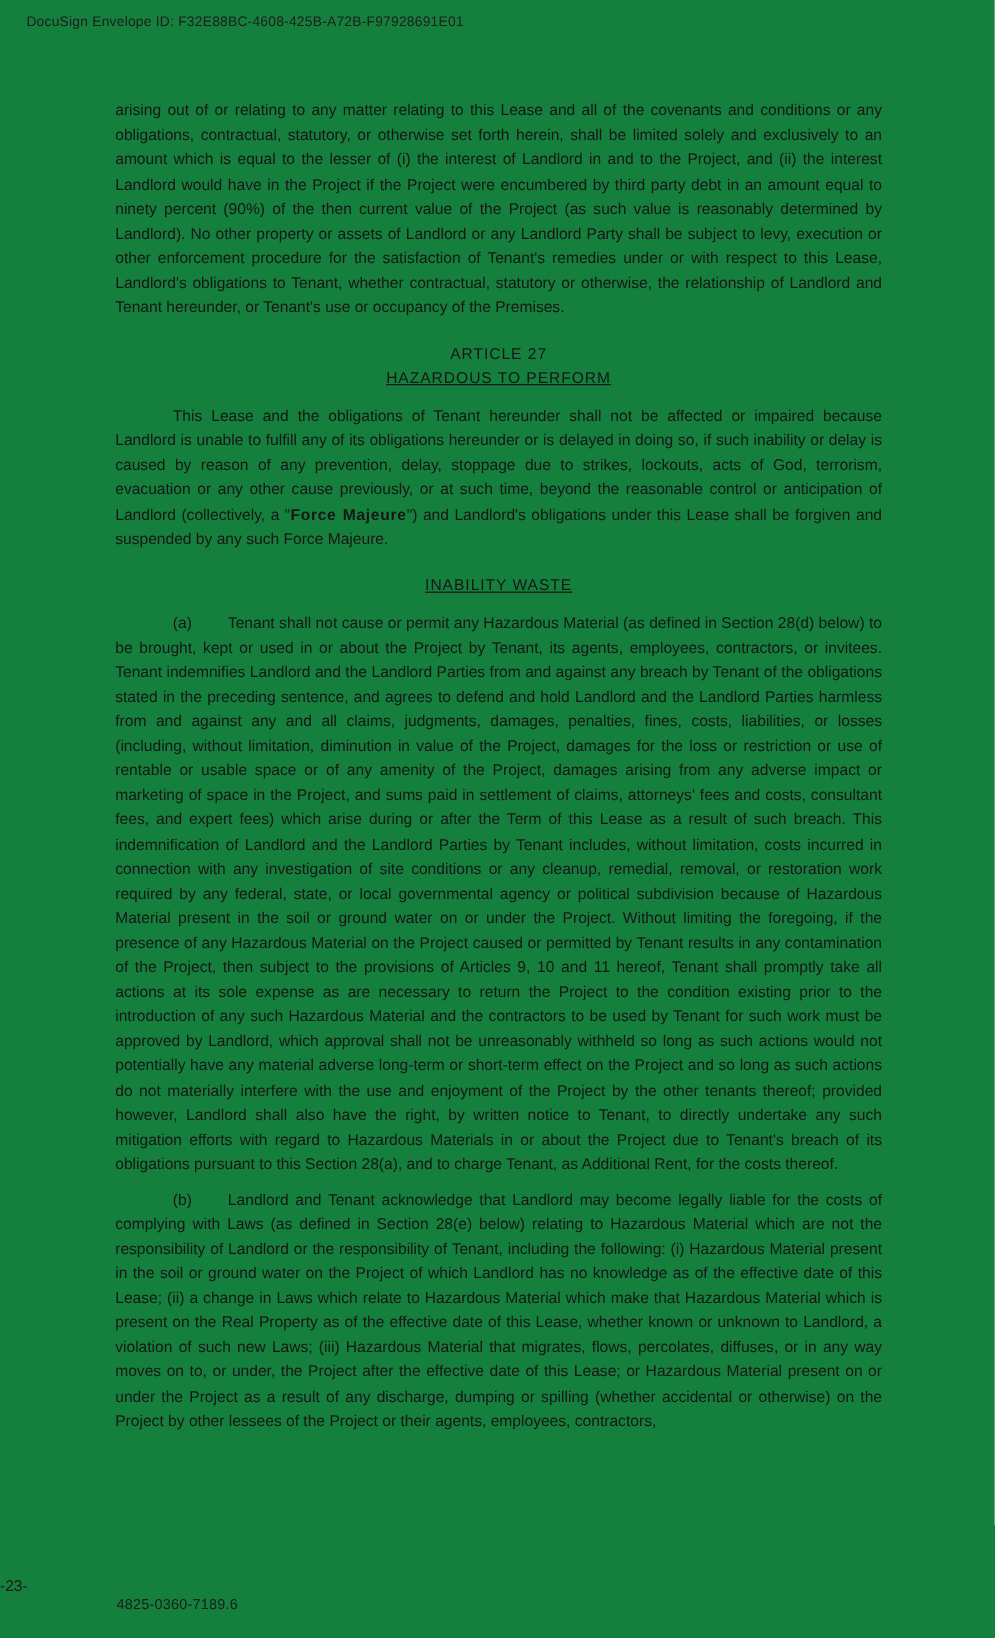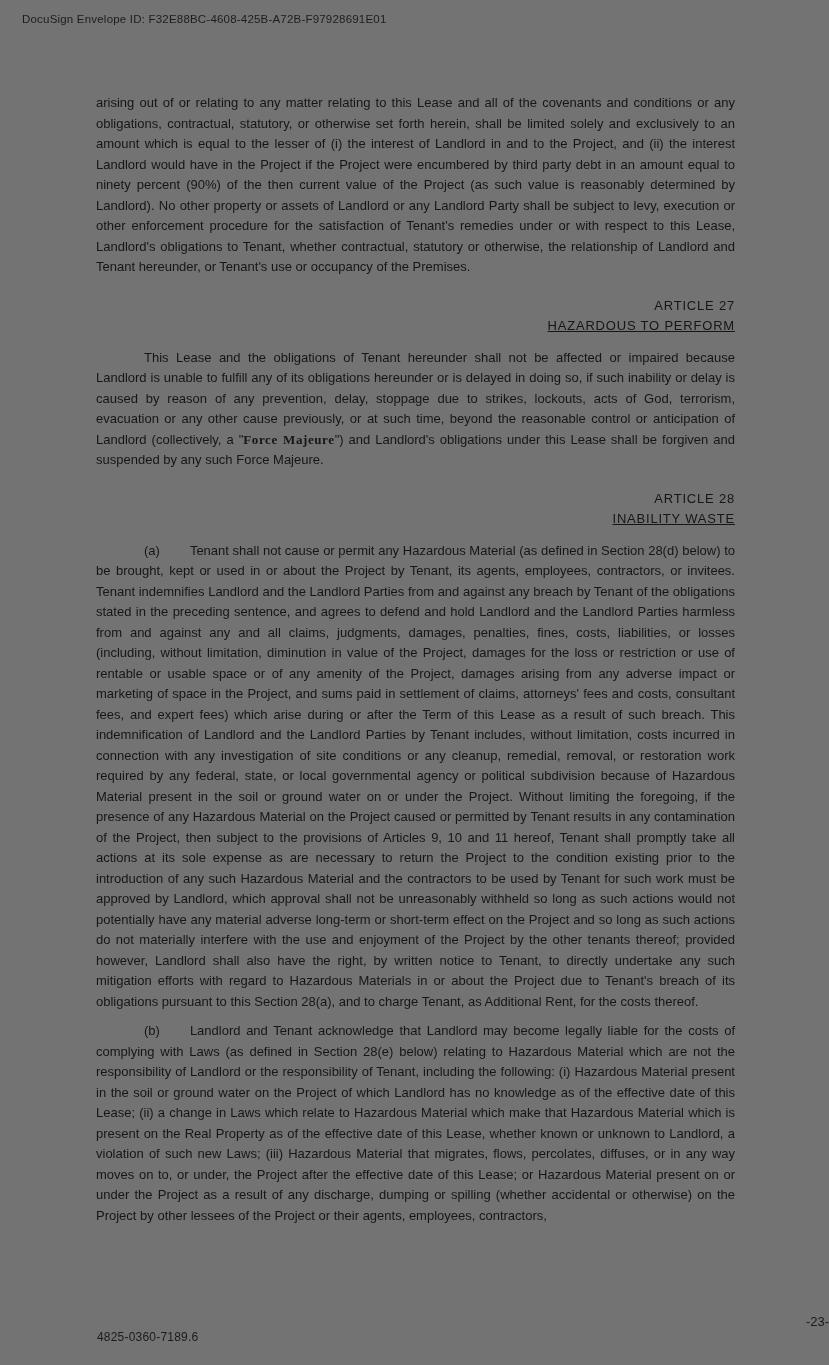--- a/index.html
+++ b/index.html
@@ -1,63 +1,63 @@
 <!DOCTYPE html>
 <html><head>
 <meta charset="utf-8">
 <style>
   * { margin: 0; padding: 0; box-sizing: border-box; }
   html, body { background: #ffffff; }
   .page {
     position: relative;
     width: 829px;
     height: 1365px;
-    background: #737373;
+    background: #15803d;
     color: #161616;
     font-family: "Liberation Sans", "DejaVu Sans", sans-serif;
     overflow: hidden;
   }
   .docusign-line {
     position: absolute;
     top: 13px;
     left: 22px;
     font-size: 11.5px;
     color: #1d1d1d;
     letter-spacing: 0.2px;
     white-space: nowrap;
   }
   .content {
     position: absolute;
-    top: 93px;
+    top: 82px;
     left: 96px;
     width: 639px;
     font-size: 13px;
     line-height: 20.5px;
     text-align: justify;
   }
   .para { margin-bottom: 9px; }
   .para.indent { text-indent: 48px; }
   .article-heading {
-    text-align: right;
+    text-align: center;
     text-indent: 0;
     margin-top: 18px;
     margin-bottom: 11px;
     letter-spacing: 0.8px;
   }
   .article-heading .num { display: block; }
   .article-heading .ttl { display: block; text-decoration: underline; }
-  .bold-term { font-weight: bold; letter-spacing: 0.6px; font-family: Liberation Serif, serif; }
+  .bold-term { font-weight: bold; letter-spacing: 0.6px; }
   .sec-label { }
   .sec-tab { display: inline-block; width: 30px; }
   .page-number {
     position: absolute;
     top: 1314px;
     left: 0;
     width: 829px;
-    text-align: right;
+    text-align: left;
     font-size: 13px;
     color: #1b1b1b;
   }
   .doc-number {
     position: absolute;
     top: 1330px;
     left: 97px;
     font-size: 12px;
     color: #1b1b1b;
     letter-spacing: 0.2px;
@@ -75,21 +75,20 @@
     <p class="para">arising out of or relating to any matter relating to this Lease and all of the covenants and conditions or any obligations, contractual, statutory, or otherwise set forth herein, shall be limited solely and exclusively to an amount which is equal to the lesser of (i) the interest of Landlord in and to the Project, and (ii) the interest Landlord would have in the Project if the Project were encumbered by third party debt in an amount equal to ninety percent (90%) of the then current value of the Project (as such value is reasonably determined by Landlord).  No other property or assets of Landlord or any Landlord Party shall be subject to levy, execution or other enforcement procedure for the satisfaction of Tenant's remedies under or with respect to this Lease, Landlord's obligations to Tenant, whether contractual, statutory or otherwise, the relationship of Landlord and Tenant hereunder, or Tenant's use or occupancy of the Premises.</p>
 
     <div class="article-heading">
       <span class="num">ARTICLE 27</span>
       <span class="ttl">HAZARDOUS TO PERFORM</span>
     </div>
 
     <p class="para indent"><span>This Lease and the obligations of Tenant hereunder shall not be affected or impaired because Landlord is unable to fulfill any of its obligations hereunder or is delayed in doing so, if such inability or delay is caused by reason of any prevention, delay, stoppage due to strikes, lockouts, acts of God, terrorism, evacuation or any other cause previously, or at such time, beyond the reasonable control or anticipation of Landlord (collectively, a "</span><span class="bold-term">Force Majeure</span><span>") and Landlord's obligations under this Lease shall be forgiven and suspended by any such Force Majeure.</span></p>
 
     <div class="article-heading">
-      <span class="num">ARTICLE 28</span>
       <span class="ttl">INABILITY WASTE</span>
     </div>
 
     <p class="para indent"><span class="sec-label">(a)</span><span class="sec-tab"></span><span>Tenant shall not cause or permit any Hazardous Material (as defined in Section 28(d) below) to be brought, kept or used in or about the Project by Tenant, its agents, employees, contractors, or invitees.  Tenant indemnifies Landlord and the Landlord Parties from and against any breach by Tenant of the obligations stated in the preceding sentence, and agrees to defend and hold Landlord and the Landlord Parties harmless from and against any and all claims, judgments, damages, penalties, fines, costs, liabilities, or losses (including, without limitation, diminution in value of the Project, damages for the loss or restriction or use of rentable or usable space or of any amenity of the Project, damages arising from any adverse impact or marketing of space in the Project, and sums paid in settlement of claims, attorneys' fees and costs, consultant fees, and expert fees) which arise during or after the Term of this Lease as a result of such breach.  This indemnification of Landlord and the Landlord Parties by Tenant includes, without limitation, costs incurred in connection with any investigation of site conditions or any cleanup, remedial, removal, or restoration work required by any federal, state, or local governmental agency or political subdivision because of Hazardous Material present in the soil or ground water on or under the Project.  Without limiting the foregoing, if the presence of any Hazardous Material on the Project caused or permitted by Tenant results in any contamination of the Project, then subject to the provisions of Articles 9, 10 and 11 hereof, Tenant shall promptly take all actions at its sole expense as are necessary to return the Project to the condition existing prior to the introduction of any such Hazardous Material and the contractors to be used by Tenant for such work must be approved by Landlord, which approval shall not be unreasonably withheld so long as such actions would not potentially have any material adverse long-term or short-term effect on the Project and so long as such actions do not materially interfere with the use and enjoyment of the Project by the other tenants thereof; provided however, Landlord shall also have the right, by written notice to Tenant, to directly undertake any such mitigation efforts with regard to Hazardous Materials in or about the Project due to Tenant's breach of its obligations pursuant to this Section 28(a), and to charge Tenant, as Additional Rent, for the costs thereof.</span></p>
 
     <p class="para indent"><span class="sec-label">(b)</span><span class="sec-tab"></span><span>Landlord and Tenant acknowledge that Landlord may become legally liable for the costs of complying with Laws (as defined in Section 28(e) below) relating to Hazardous Material which are not the responsibility of Landlord or the responsibility of Tenant, including the following:  (i) Hazardous Material present in the soil or ground water on the Project of which Landlord has no knowledge as of the effective date of this Lease; (ii) a change in Laws which relate to Hazardous Material which make that Hazardous Material which is present on the Real Property as of the effective date of this Lease, whether known or unknown to Landlord, a violation of such new Laws; (iii) Hazardous Material that migrates, flows, percolates, diffuses, or in any way moves on to, or under, the Project after the effective date of this Lease; or Hazardous Material present on or under the Project as a result of any discharge, dumping or spilling (whether accidental or otherwise) on the Project by other lessees of the Project or their agents, employees, contractors,</span></p>
 
   </div>
 
   <div class="page-number">-23-</div>

